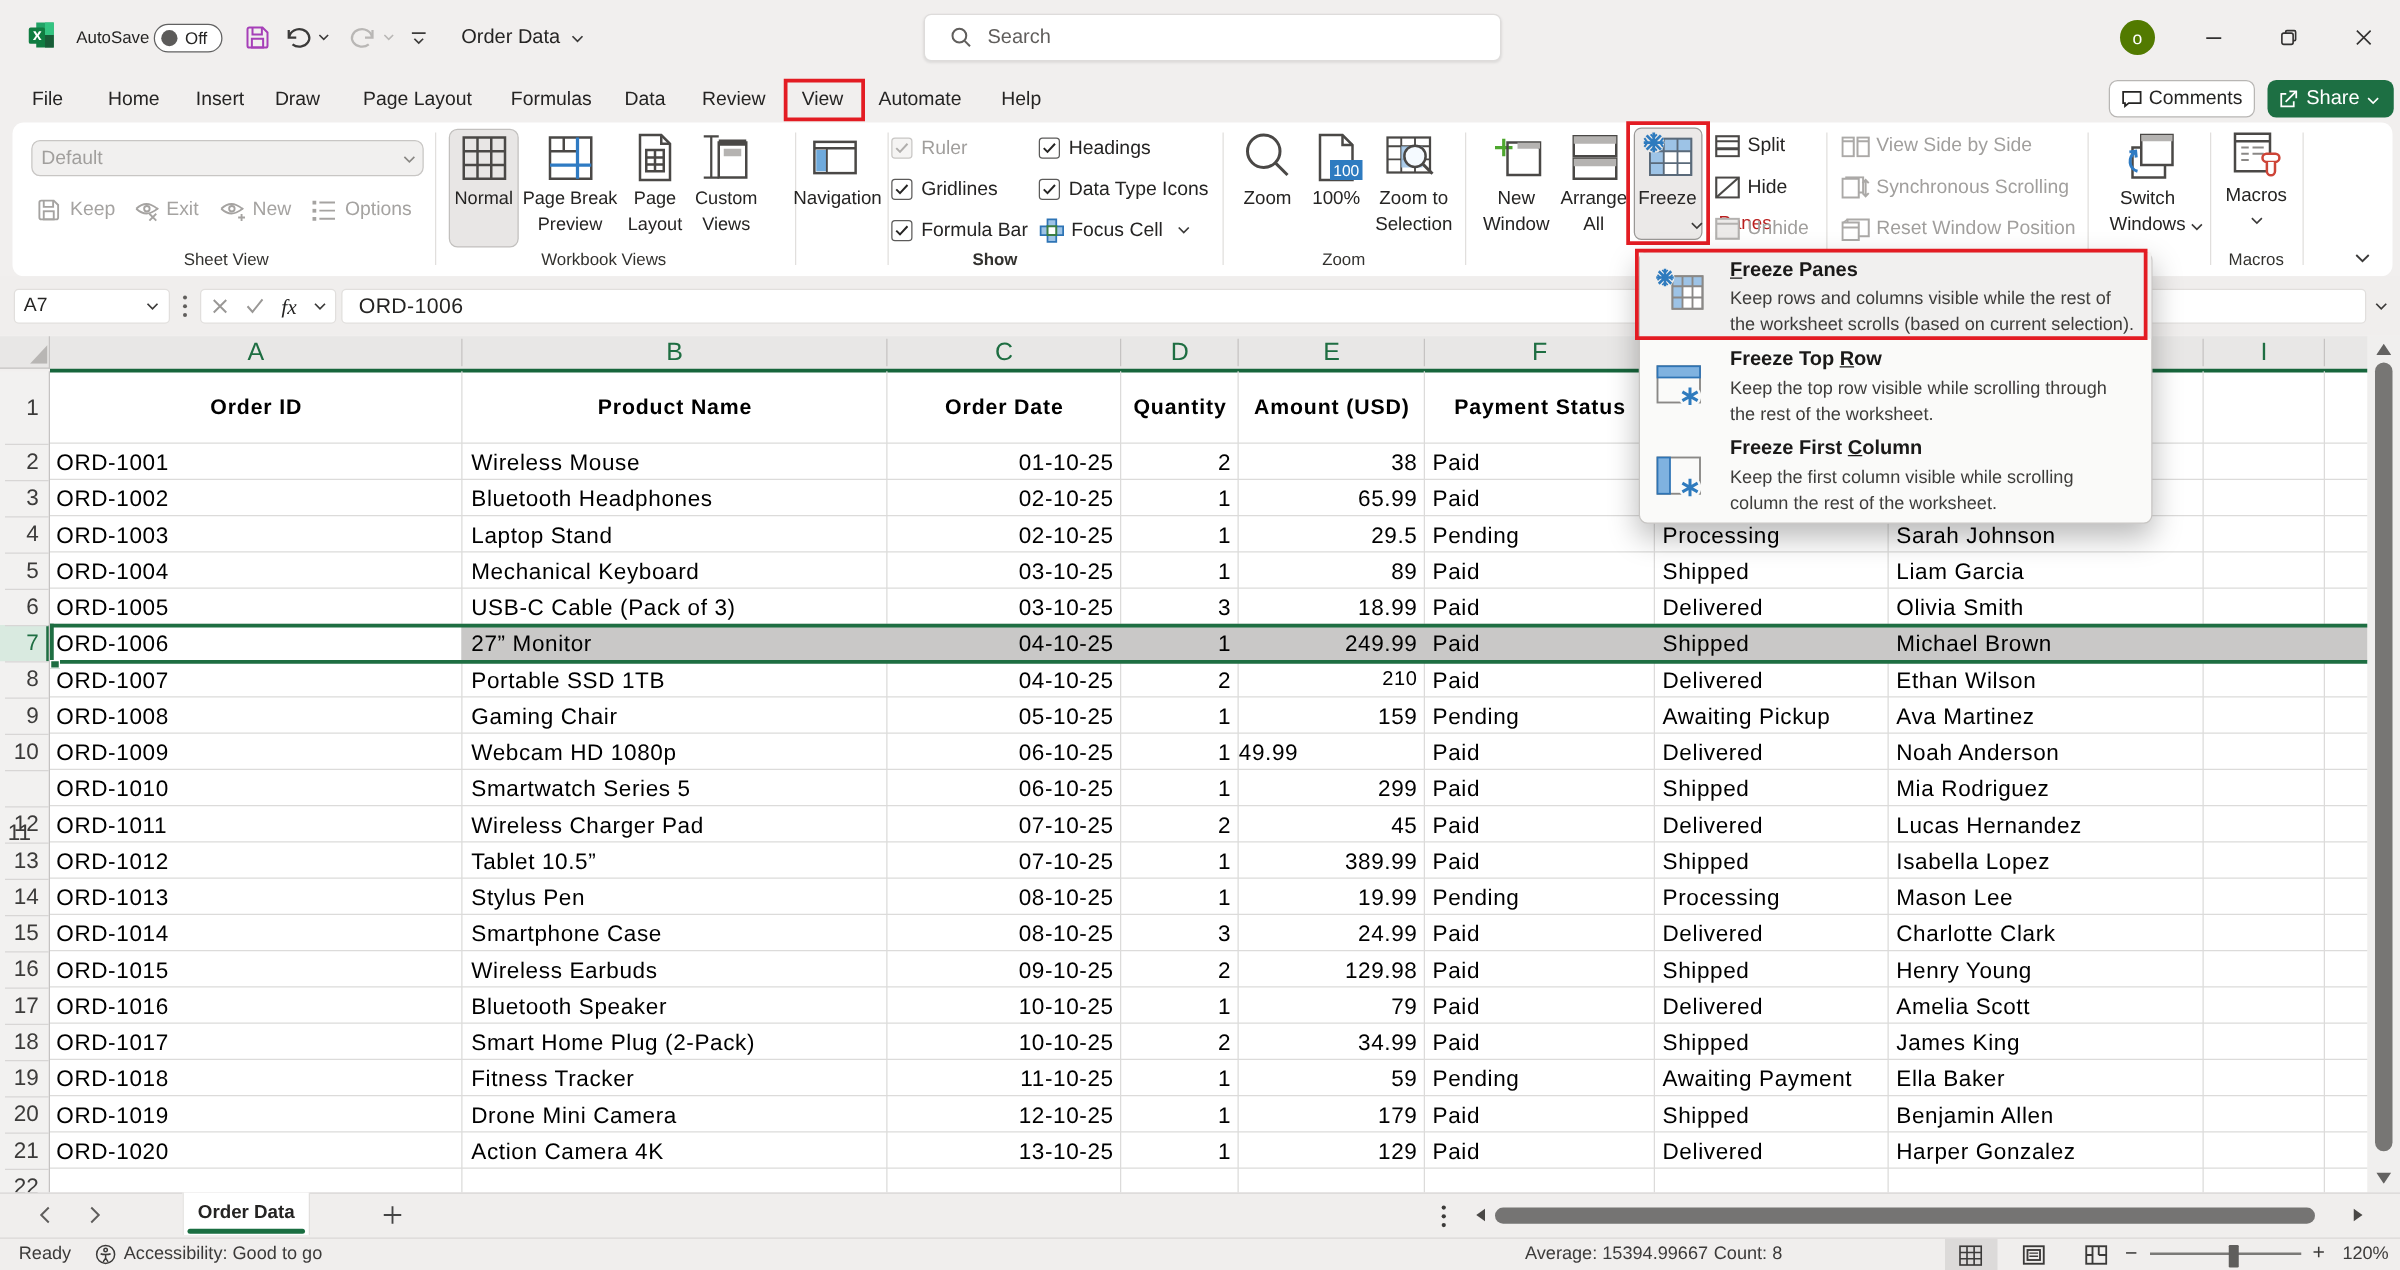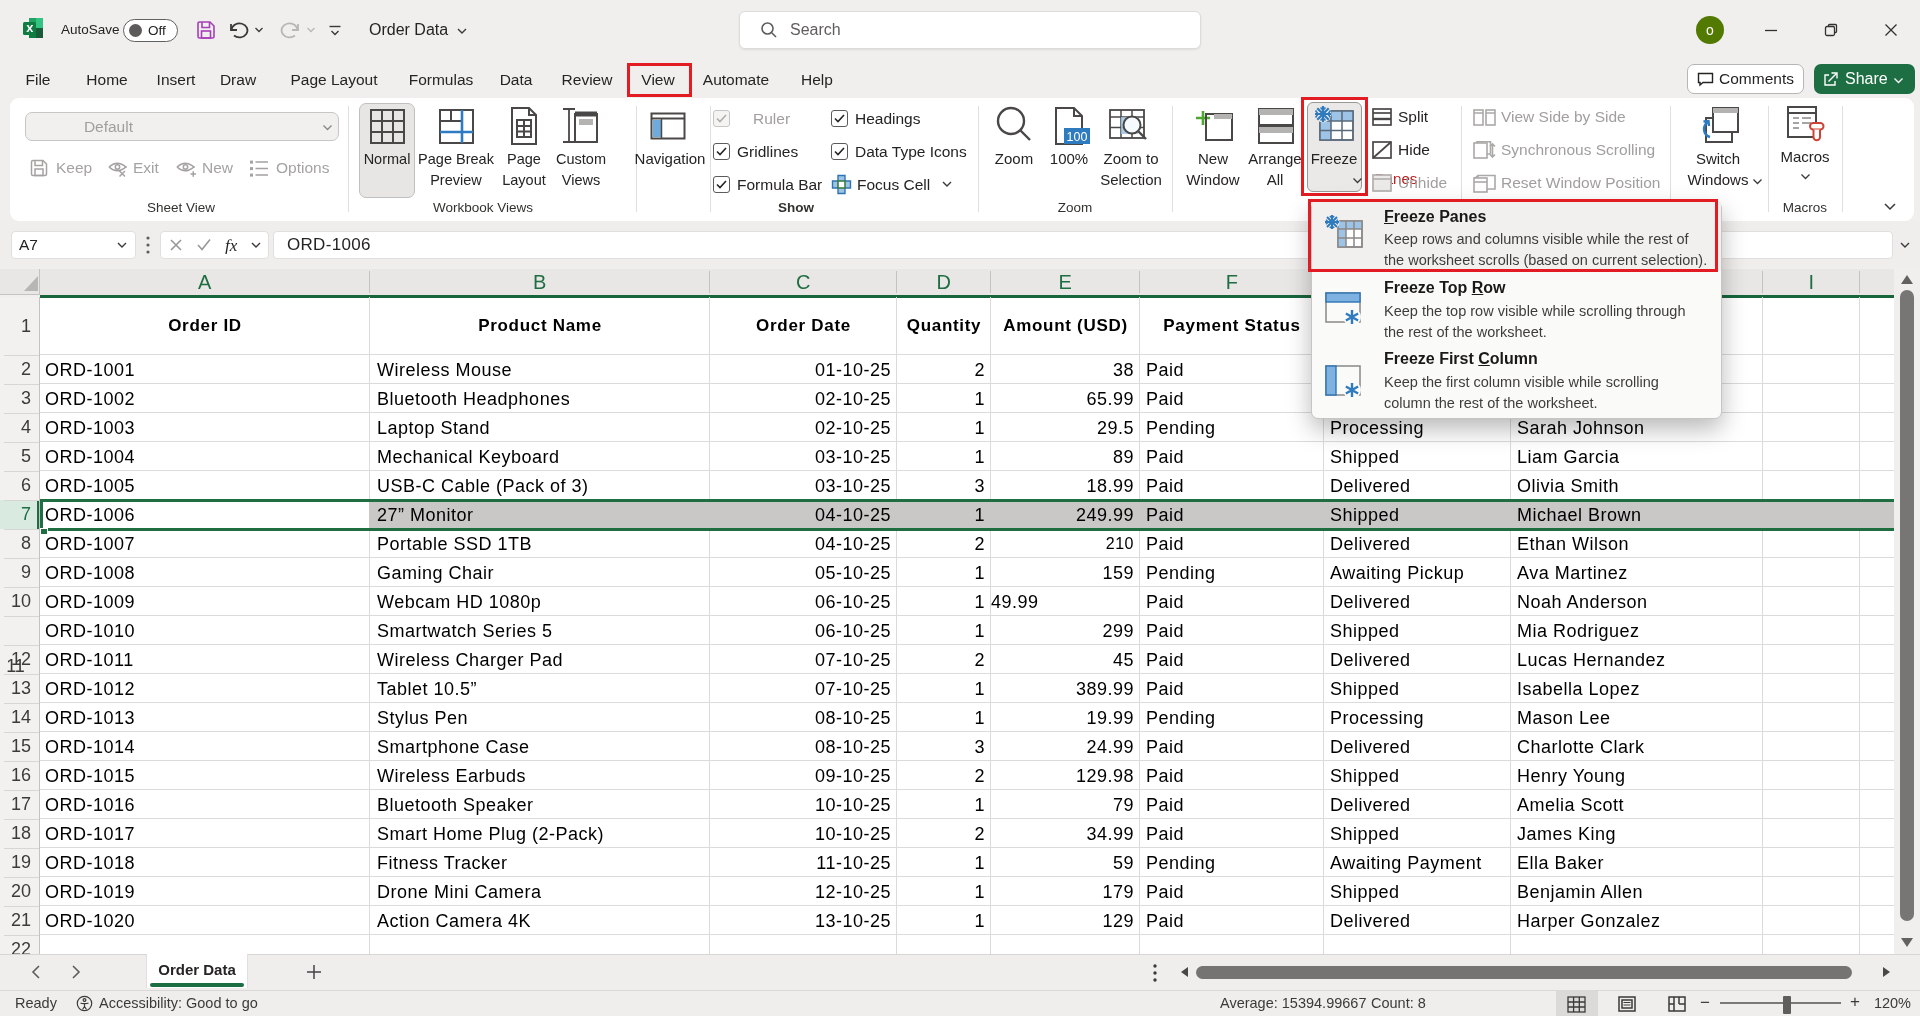--- a/index.html
+++ b/index.html
@@ -99,21 +99,21 @@
 <div class="a" style="left:1461px;top:106px;width:1px;height:106px;background:#e1dfdd"></div>
 <div class="a" style="left:1670px;top:106px;width:1px;height:106px;background:#e1dfdd"></div>
 <div class="a" style="left:1768px;top:106px;width:1px;height:106px;background:#e1dfdd"></div>
 <div class="a" style="left:1842px;top:106px;width:1px;height:106px;background:#e1dfdd"></div>
 <div class="a" style="left:101px;top:201px;width:160px;height:14px;line-height:14px;font-size:13.5px;color:#33322f;font-weight:normal;white-space:nowrap;text-align:center;">Sheet View</div>
 <div class="a" style="left:403px;top:201px;width:160px;height:14px;line-height:14px;font-size:13.5px;color:#33322f;font-weight:normal;white-space:nowrap;text-align:center;">Workbook Views</div>
 <div class="a" style="left:716px;top:201px;width:160px;height:14px;line-height:14px;font-size:13.5px;color:#33322f;font-weight:bold;white-space:nowrap;text-align:center;">Show</div>
 <div class="a" style="left:995px;top:201px;width:160px;height:14px;line-height:14px;font-size:13.5px;color:#33322f;font-weight:normal;white-space:nowrap;text-align:center;">Zoom</div>
 <div class="a" style="left:1725px;top:201px;width:160px;height:14px;line-height:14px;font-size:13.5px;color:#33322f;font-weight:normal;white-space:nowrap;text-align:center;">Macros</div>
 <div class="a" style="left:25px;top:112px;width:314px;height:29px;background:#f1f0ef;border:1px solid #c8c6c4;border-radius:7px"></div>
-<div class="a" style="left:33px;top:114px;width:100px;height:38px;line-height:25px;font-size:15.5px;color:#a19f9d;font-weight:normal;white-space:nowrap;text-align:right;">Default</div>
+<div class="a" style="left:33px;top:114px;width:100px;height:38px;line-height:25px;font-size:15.5px;color:#a19f9d;font-weight:normal;white-space:nowrap;">Default</div>
 <svg class="a" style="left:322px;top:122px" width="11" height="11" viewBox="0 0 11 11" fill="none" stroke="#898784" stroke-width="1.3">
     <path d="M1.5 3.5 L5.5 7.5 L9.5 3.5"></path>
   </svg>
 <svg class="a" style="left:29px;top:158px" width="20" height="20" viewBox="0 0 20 20" fill="none" stroke="#a5a3a1" stroke-width="1.5">
 <path d="M2.5 4 A1.5 1.5 0 0 1 4 2.5 H14 L17.5 6 V16 A1.5 1.5 0 0 1 16 17.5 H4 A1.5 1.5 0 0 1 2.5 16 Z"></path>
     <path d="M6 2.5 V7.5 H13.5 V2.5"></path>
     <rect x="6" y="11" width="8" height="6.5"></rect>
   </svg>
 <div class="a" style="left:56px;top:156px;width:40px;height:24px;line-height:24px;font-size:15.5px;color:#a5a3a1;font-weight:normal;white-space:nowrap;">Keep</div>
 <svg class="a" style="left:107px;top:158px" width="22" height="22" viewBox="0 0 22 22" fill="none" stroke="#a5a3a1" stroke-width="1.5">
@@ -171,21 +171,21 @@
     <rect x="1.5" y="1.5" width="33" height="25"></rect>
     <path d="M1.5 6.5 H34.5"></path>
     <rect x="3" y="8" width="8" height="17" fill="#6faadc" stroke="none"></rect>
     <path d="M11.5 6.5 V27" stroke-width="1.5"></path>
   </svg>
 <div class="a" style="left:610px;top:151px;width:120px;height:16px;line-height:16px;font-size:15px;color:#252423;font-weight:normal;white-space:nowrap;text-align:center;">Navigation</div>
 <div class="a" style="left:713px;top:110px;width:17px;height:17px;background:#f5f4f3;border:1.5px solid #c8c6c4;border-radius:3px"></div>
 <svg class="a" style="left:716px;top:114px" width="11" height="9" viewBox="0 0 11 9" fill="none" stroke="#b0aeac" stroke-width="1.6">
     <path d="M1 4.5 L4 7.5 L10 1"></path>
   </svg>
-<div class="a" style="left:737px;top:108px;width:80px;height:22px;line-height:22px;font-size:15.5px;color:#a19f9d;font-weight:normal;white-space:nowrap;margin-left:16px;">Ruler</div>
+<div class="a" style="left:737px;top:108px;width:80px;height:22px;line-height:22px;font-size:15.5px;color:#a19f9d;font-weight:normal;white-space:nowrap;">Ruler</div>
 <div class="a" style="left:713px;top:143px;width:17px;height:17px;background:#fff;border:1.5px solid #5c5b5a;border-radius:3px"></div>
 <svg class="a" style="left:716px;top:147px" width="11" height="9" viewBox="0 0 11 9" fill="none" stroke="#252423" stroke-width="1.6">
     <path d="M1 4.5 L4 7.5 L10 1"></path>
   </svg>
 <div class="a" style="left:737px;top:141px;width:90px;height:22px;line-height:22px;font-size:15.5px;color:#252423;font-weight:normal;white-space:nowrap;">Gridlines</div>
 <div class="a" style="left:713px;top:176px;width:17px;height:17px;background:#fff;border:1.5px solid #5c5b5a;border-radius:3px"></div>
 <svg class="a" style="left:716px;top:180px" width="11" height="9" viewBox="0 0 11 9" fill="none" stroke="#252423" stroke-width="1.6">
     <path d="M1 4.5 L4 7.5 L10 1"></path>
   </svg>
 <div class="a" style="left:737px;top:174px;width:110px;height:22px;line-height:22px;font-size:15.5px;color:#252423;font-weight:normal;white-space:nowrap;">Formula Bar</div>

